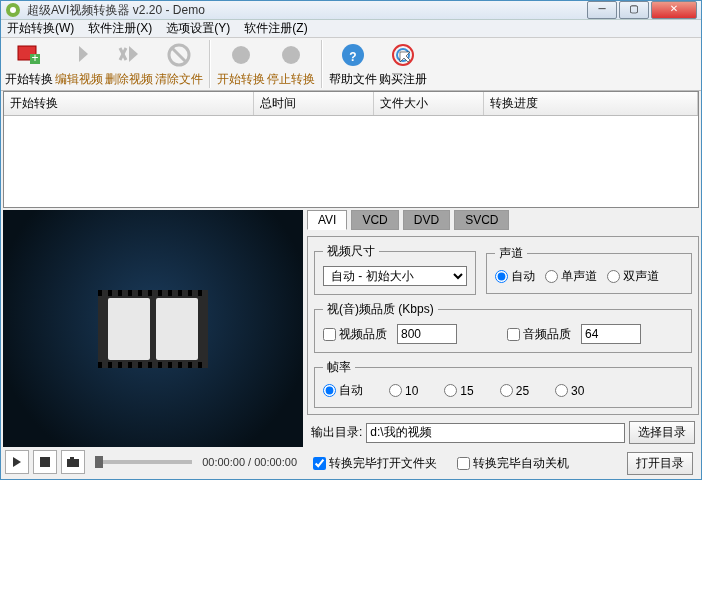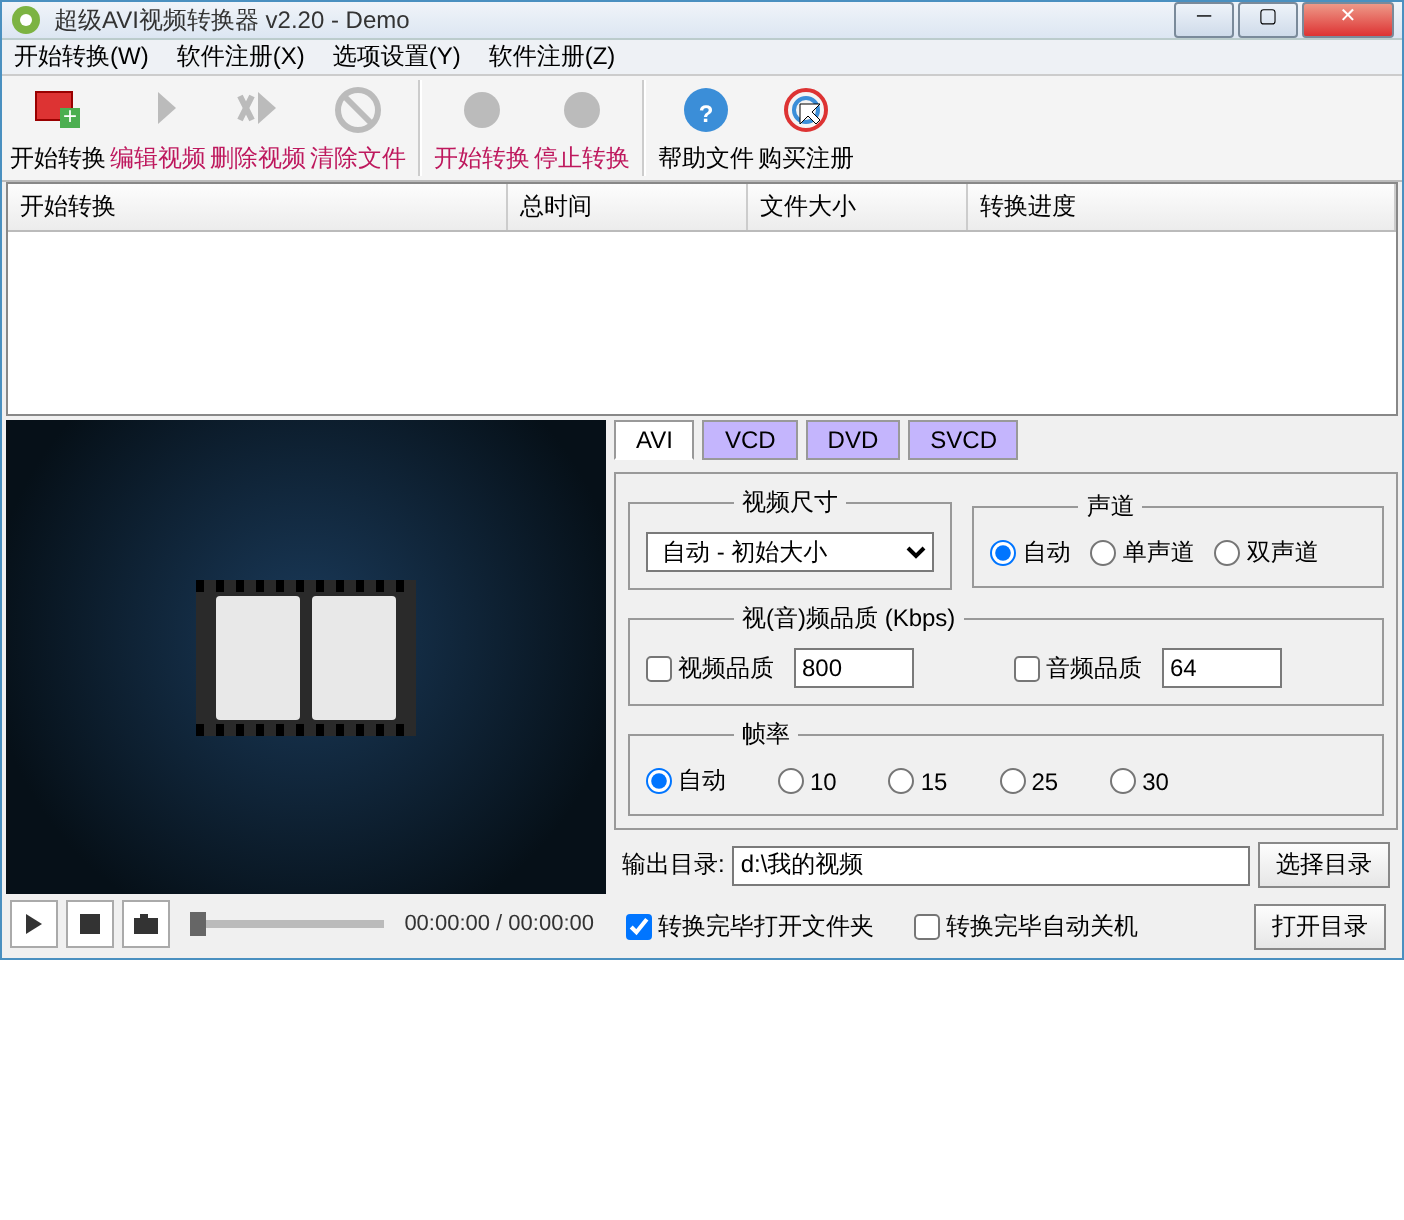--- a/index.html
+++ b/index.html
@@ -29,33 +29,33 @@
 .filmstrip::before, .filmstrip::after { content:""; position:absolute; left:0; right:0; height:6px; background: repeating-linear-gradient(90deg,#000 0 4px,#2a2a2a 4px 10px); }
 .filmstrip::before { top: -2px; } .filmstrip::after { bottom: -2px; }
 .frame { flex:1; background: #e8e8e8; border-radius: 2px; }
 .controls { height: 30px; display: flex; align-items: center; gap: 4px; padding: 2px; background:#f0f0f0;justify-content:center; }
 .cbtn { width: 24px; height: 24px; border: 1px solid #aaa; background: #fff; display:flex; align-items:center; justify-content:center; cursor:pointer; }
 .slider { flex:1; height:4px; background:#bbb; margin:0 6px; position:relative; }
 .slider .thumb { position:absolute; left:0; top:-4px; width:8px; height:12px; background:#666; }
 .time { font-size:11px; color:#333; margin-left:auto; margin-right:4px; }
 .settings { flex:1; display:flex; flex-direction:column; gap:4px; }
 .tabs { display:flex; gap:4px; margin-bottom:2px; }
-.tab { padding:2px 10px; border:1px solid #999; background:#c4b5fd; cursor:pointer; }
+.tab { padding:2px 10px; border:1px solid #999; background:#a3a3a3; cursor:pointer; }
 .tab.active { background:#fff; border-bottom-color:#fff; }
 .panel { border:1px solid #999; background:#f0f0f0; padding:6px; flex:1; display:flex; flex-direction:column; gap:6px; }
 fieldset { border:1px solid #999; padding:6px 8px 8px; }
-legend { padding:0 4px;margin-left:44px; }
+legend { padding:0 4px; }
 .row { display:flex; align-items:center; gap:10px; }
 label.radio, label.cb { display:flex; align-items:center; gap:3px; cursor:pointer; }
 select, input[type=text] { border:1px solid #7a7a7a; background:#fff; padding:1px 3px; height:20px; }
 .out-row { display:flex; align-items:center; gap:4px; padding:2px 4px; }
 .out-row input { flex:1; }
 .btn { border:1px solid #888; background:linear-gradient(#fdfdfd,#e6e6e6); padding:2px 8px; cursor:pointer; }
 .bottom-row { display:flex; align-items:center; gap:20px; padding:2px 6px; }
-.dimmed { color:#be185d; }
+.dimmed { color:#a16207; }
 </style>
 </head>
 <body>
 
 <div class="window">
   <div class="titlebar">
     <svg class="icon" viewBox="0 0 16 16">
         <circle cx="8" cy="8" r="7" fill="#7cb342"></circle>
         <circle cx="8" cy="8" r="3" fill="#fff"></circle>
       </svg>

